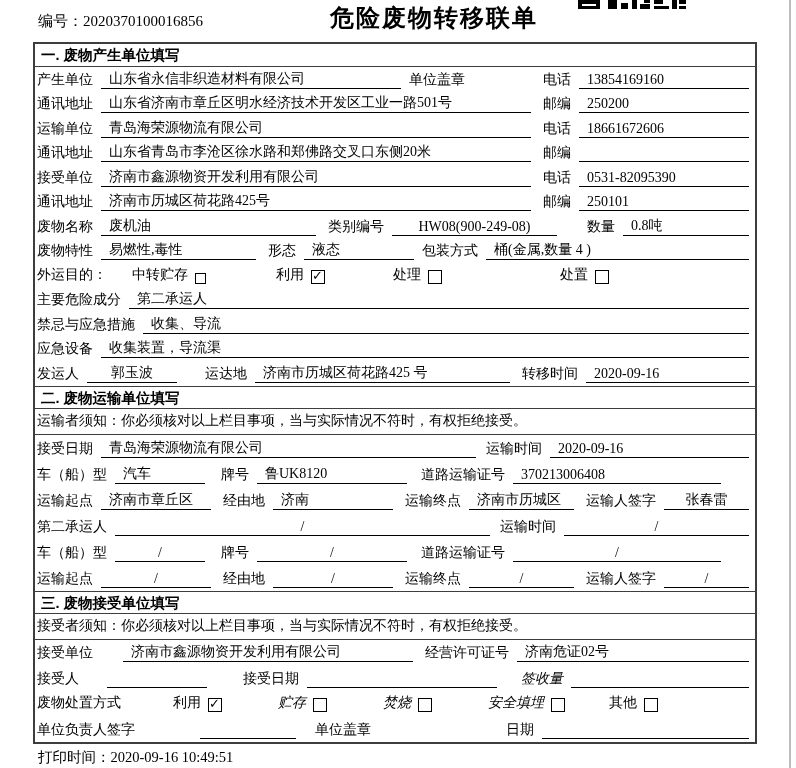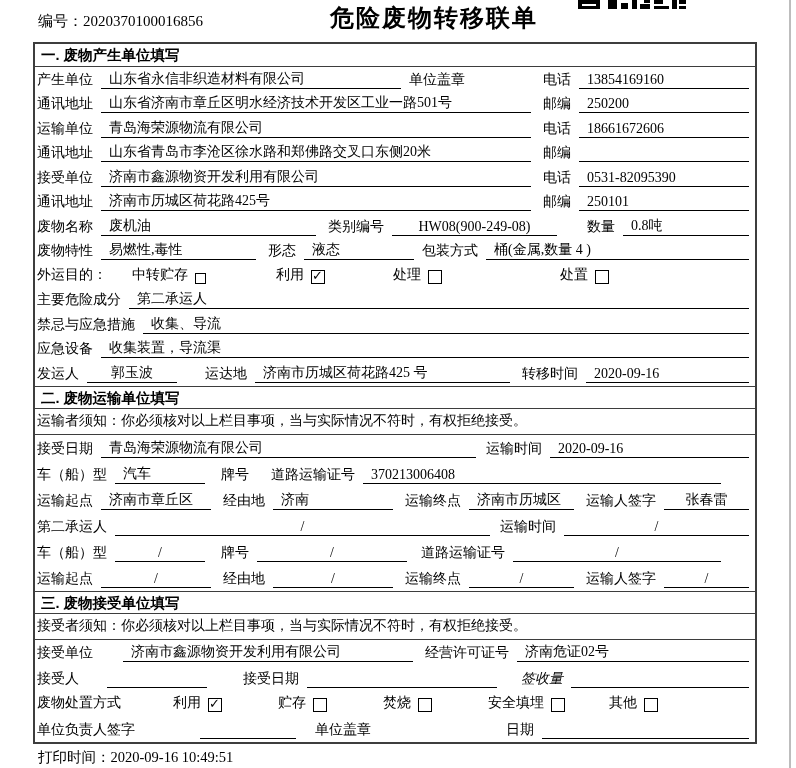--- a/index.html
+++ b/index.html
@@ -21,21 +21,21 @@
   .notice{height:26px;border-bottom:1.5px solid #3d3d3d;align-items:center;padding-bottom:0;}
   .lb{white-space:nowrap;margin-right:8px;}
   .u{border-bottom:1px solid #000;white-space:nowrap;padding:0 2px 0 8px;box-sizing:border-box;min-height:17px;}
   .fill{flex:1 1 auto;}
   .sp{flex:1 1 auto;}
   .ctr{text-align:center;padding-left:2px;}
   .mr28{margin-right:28px;} .mr30{margin-right:30px;}
   .ml8{margin-left:8px;} .ml10{margin-left:10px;} .ml12{margin-left:12px;} .ml14{margin-left:14px;}
   .ml16{margin-left:16px;} .ml17{margin-left:17px;} .ml19{margin-left:19px;} .ml20{margin-left:36px;}
   .ml24{margin-left:24px;font-style:italic;} .ml28{margin-left:28px;} .ml30{margin-left:30px;}
-  .ml44{margin-left:44px;} .ml56{margin-left:56px;} .ml57{margin-left:57px;} .ml68{margin-left:68px;}
+  .ml44{margin-left:44px;} .ml56{margin-left:56px;font-style:italic;} .ml57{margin-left:57px;} .ml68{margin-left:68px;}
   .ml70{margin-left:70px;} .ml118{margin-left:118px;} .ml127{margin-left:127px;}
   .w90{width:90px;} .w96{width:96px;} .w100{width:100px;} .w105{width:105px;} .w110{width:110px;} .w120{width:120px;} .w150{width:150px;} .w155{width:155px;}
   .w165{width:165px;} .w170{width:170px;} .w190{width:190px;} .w215{width:215px;}
   .w255{width:255px;} .w290{width:290px;} .w300{width:300px;} .w375{width:375px;} .w430{width:430px;}
   .mr28r{margin-right:28px;}
   .opt{white-space:nowrap;display:flex;align-items:flex-end;}
   .cb{display:inline-block;width:12px;height:12px;border:1.5px solid #000;position:relative;margin-left:7px;box-sizing:content-box;}
   .cb[data-checked="true"]::before{content:"\2713";position:absolute;left:0;top:-3px;font-size:13px;font-weight:bold;
        font-family:"DejaVu Sans",sans-serif;}
   .cb.small{width:9px;height:9px;}
@@ -191,20 +191,21 @@
       <span class="lb">接受日期</span>
       <span class="u w375">青岛海荣源物流有限公司</span>
       <span class="lb ml10">运输时间</span>
       <span class="u fill">2020-09-16</span>
     </div>
 
     <div class="row r2">
       <span class="lb">车（船）型</span>
       <span class="u w90">汽车</span>
       <span class="lb ml16">牌号</span>
+      <span class="u w150">鲁UK8120</span>
       <span class="lb ml14">道路运输证号</span>
       <span class="u fill mr28r">370213006408</span>
     </div>
 
     <div class="row r2">
       <span class="lb">运输起点</span>
       <span class="u w110">济南市章丘区</span>
       <span class="lb ml12">经由地</span>
       <span class="u w120">济南</span>
       <span class="lb ml12">运输终点</span>

